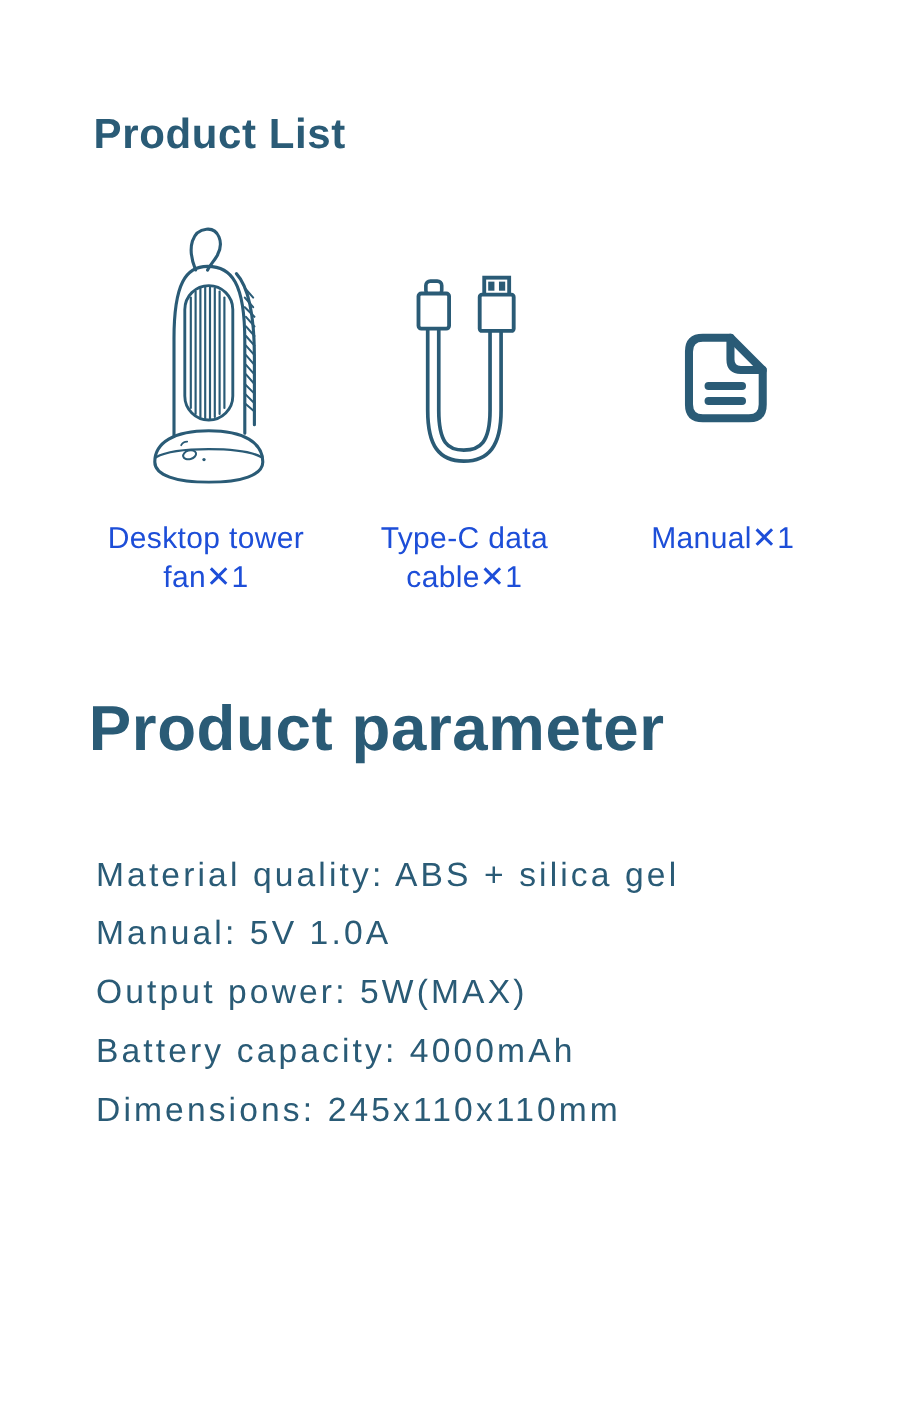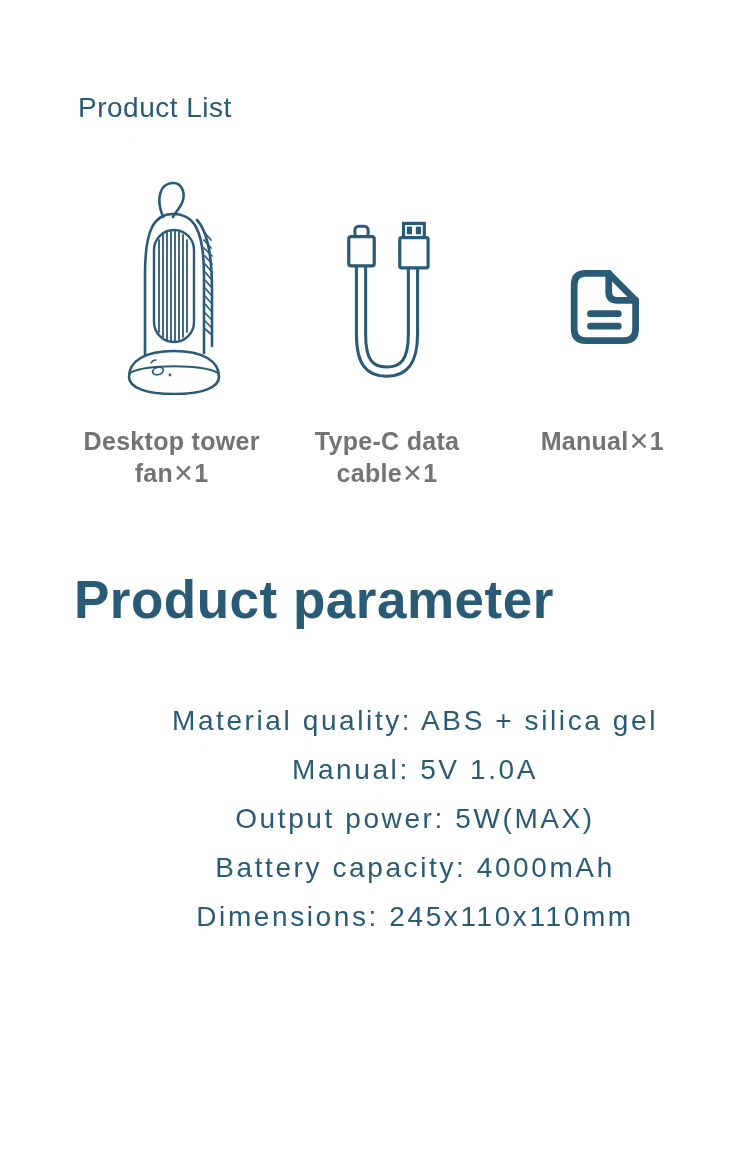--- a/index.html
+++ b/index.html
@@ -10,22 +10,22 @@
     background: #ffffff;
     font-family: "Liberation Sans", "DejaVu Sans", sans-serif;
     color: #2a5b76;
     overflow: hidden;
   }
   .page { width: 750px; height: 1172px; position: relative; }
 
   h1.section-title {
     margin: 0;
     padding: 92px 0 0 78px;
-    font-size: 28px;
-    font-weight: 400;
+    font-size: 35px;
+    font-weight: 700;
     letter-spacing: 0.5px;
     color: #2a5b76;
   }
   h2.section-title {
     margin: 80px 0 0 74px;
     font-size: 53px;
     font-weight: 700;
     letter-spacing: 0.5px;
     color: #2a5b76;
   }
@@ -51,30 +51,28 @@
   .cable-svg  { margin-bottom: 12px; }
   .manual-svg { margin-bottom: 40px; }
 
   .caption {
     margin-top: 30px;
     font-size: 25px;
     line-height: 32px;
     text-align: center;
     max-width: 200px;
     letter-spacing: 0.3px;
-    color: #737373;
-    font-weight: bold;
+    color: #1d4ed8;
   }
 
   .params {
     margin: 66px 0 0 80px;
     font-size: 28px;
     letter-spacing: 2.6px;
     font-weight: 400;
-    text-align: center;
   }
   .param-row { line-height: 49px; white-space: nowrap; }
 </style>
 </head>
 <body>
 
 <main class="page">
 
   <h1 class="section-title">Product List</h1>
 

